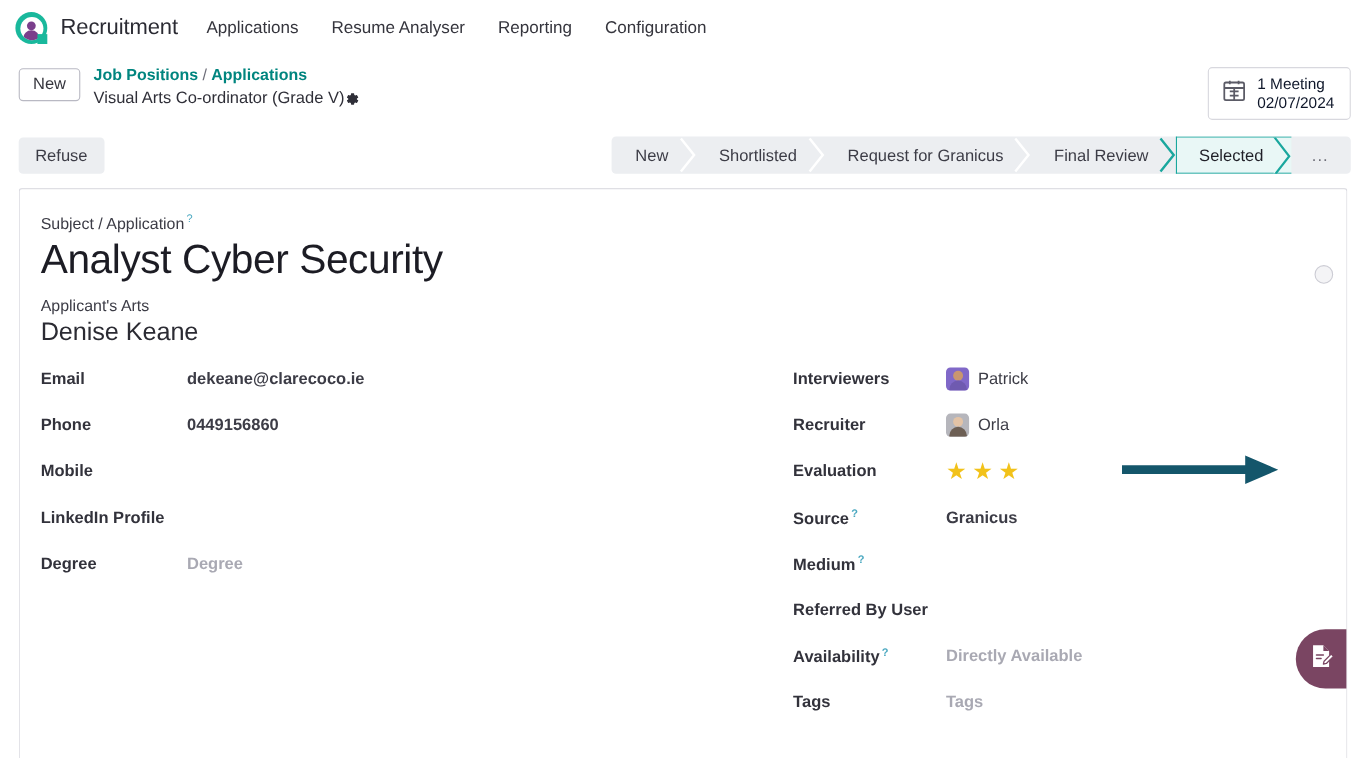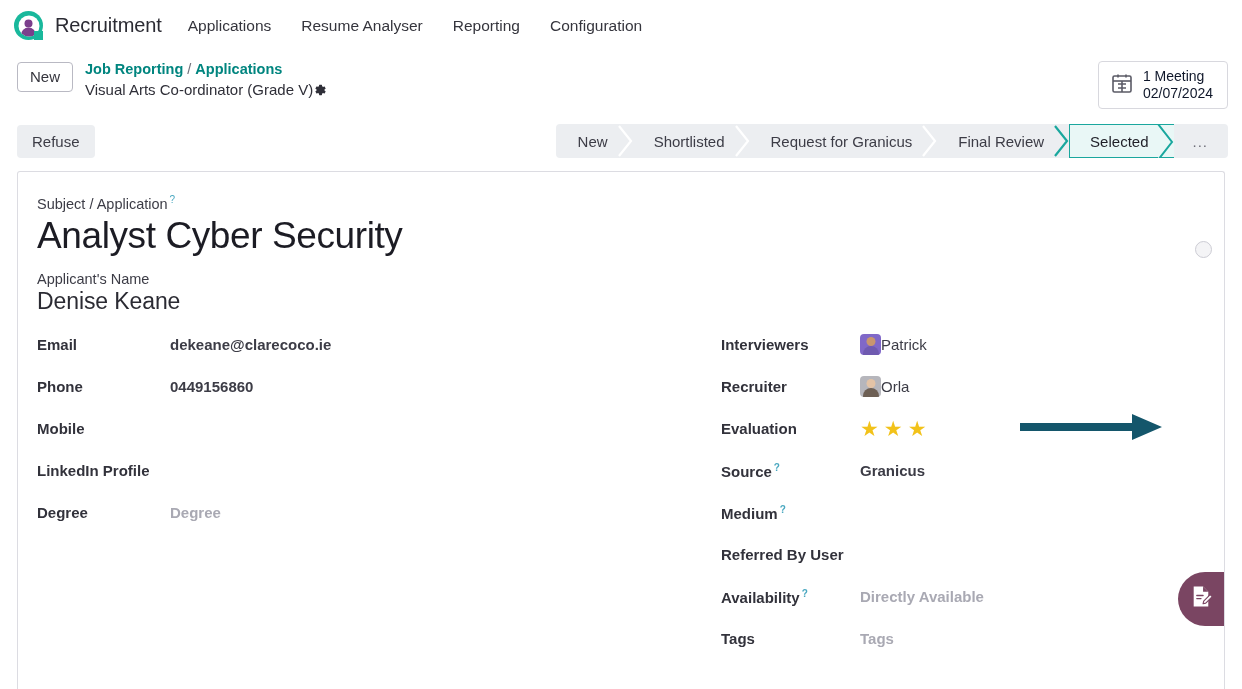--- a/index.html
+++ b/index.html
@@ -298,20 +298,21 @@
     border-radius: 8px 8px 0 0;
   }
   .avatar.purple .av-head { background: #c9966f; }
   .avatar.purple .av-body { background: #6f5ab0; }
   .avatar.grey .av-head { background: #e3c3a6; }
   .avatar.grey .av-body { background: #6d5f54; }
 
   .person-chip {
     display: inline-flex;
     align-items: center;
+    gap: 8px;
     cursor: pointer;
   }
   .person-name { font-size: 15px; color: #3c3c46; }
 
   .stars { display: inline-flex; gap: 5px; cursor: pointer; }
   .star { color: #f2c21a; font-size: 21px; line-height: 1; }
 
   
   .anno-arrow {
     position: absolute;
@@ -348,21 +349,21 @@
   <span class="nav-item">Resume Analyser</span>
   <span class="nav-item">Reporting</span>
   <span class="nav-item">Configuration</span>
 </div>
 
 <div class="control-panel">
   <div class="bc-left">
     <span class="new-badge">New</span>
     <div class="bc-text">
       <div class="bc-line1">
-        <span class="bc-link">Job Reporting</span><span class="bc-sep">/</span><span class="bc-link">Applications</span>
+        <span class="bc-link">Job Positions</span><span class="bc-sep">/</span><span class="bc-link">Applications</span>
       </div>
       <div class="bc-line2">
         <span>Visual Arts Co-ordinator (Grade V)</span>
         <span class="gear-icon">
           <svg width="14" height="14" viewBox="0 0 16 16" fill="#2f2f38" aria-hidden="true">
             <path d="M8 5.2A2.8 2.8 0 1 0 8 10.8 2.8 2.8 0 0 0 8 5.2zm0 4.3a1.5 1.5 0 1 1 0-3 1.5 1.5 0 0 1 0 3z"></path>
             <path d="M14.3 9.3l-1.2-.7a5.3 5.3 0 0 0 0-1.2l1.2-.7a.4.4 0 0 0 .15-.5l-1.2-2.1a.4.4 0 0 0-.5-.17l-1.3.5a5.2 5.2 0 0 0-1.05-.6L10.2 2.4a.4.4 0 0 0-.4-.33H7.4a.4.4 0 0 0-.4.33L6.8 3.8a5.2 5.2 0 0 0-1.05.6l-1.3-.5a.4.4 0 0 0-.5.17L2.75 6.2a.4.4 0 0 0 .15.5l1.2.7a5.3 5.3 0 0 0 0 1.2l-1.2.7a.4.4 0 0 0-.15.5l1.2 2.1a.4.4 0 0 0 .5.17l1.3-.5c.33.24.68.44 1.05.6l.2 1.4a.4.4 0 0 0 .4.33h2.4a.4.4 0 0 0 .4-.33l.2-1.4c.37-.16.72-.36 1.05-.6l1.3.5a.4.4 0 0 0 .5-.17l1.2-2.1a.4.4 0 0 0-.15-.5z"></path>
           </svg>
         </span>
       </div>
@@ -433,21 +434,21 @@
 </div>
 
 <div class="form-card">
   <div class="form-inner">
 
     <div class="subject-label">
       <span>Subject / Application</span><span class="help-mark">?</span>
     </div>
     <div class="title-main">Analyst Cyber Security</div>
 
-    <div class="applicant-label">Applicant's Name</div>
+    <div class="applicant-label">Applicant's Arts</div>
     <div class="applicant-name">Denise Keane</div>
 
     <div class="priority-dot"></div>
 
     <div class="cols">
 
       <div class="col left">
         <div class="field-row">
           <span class="field-label">Email</span>
           <span class="field-value">dekeane@clarecoco.ie</span>

